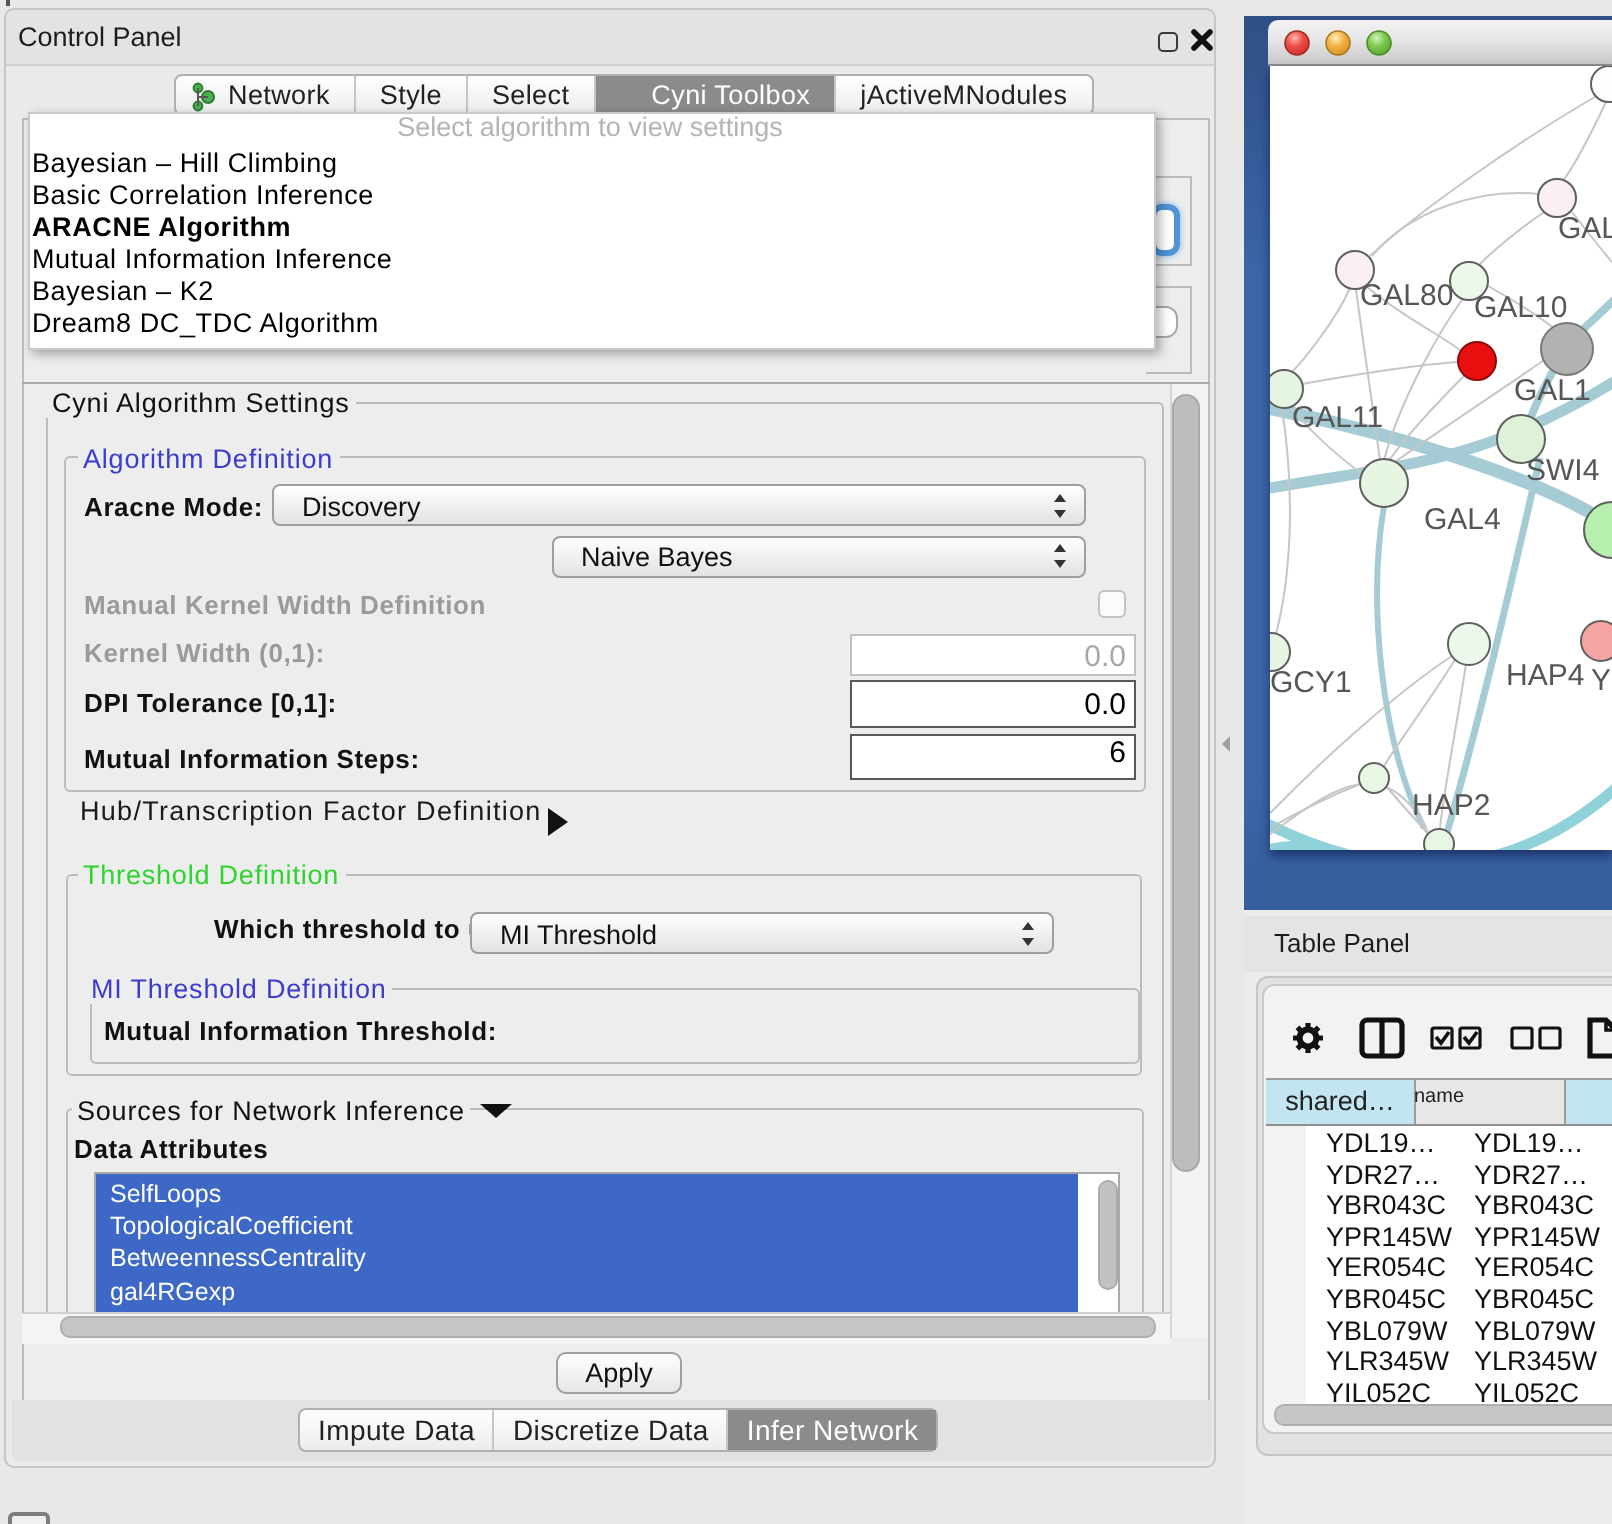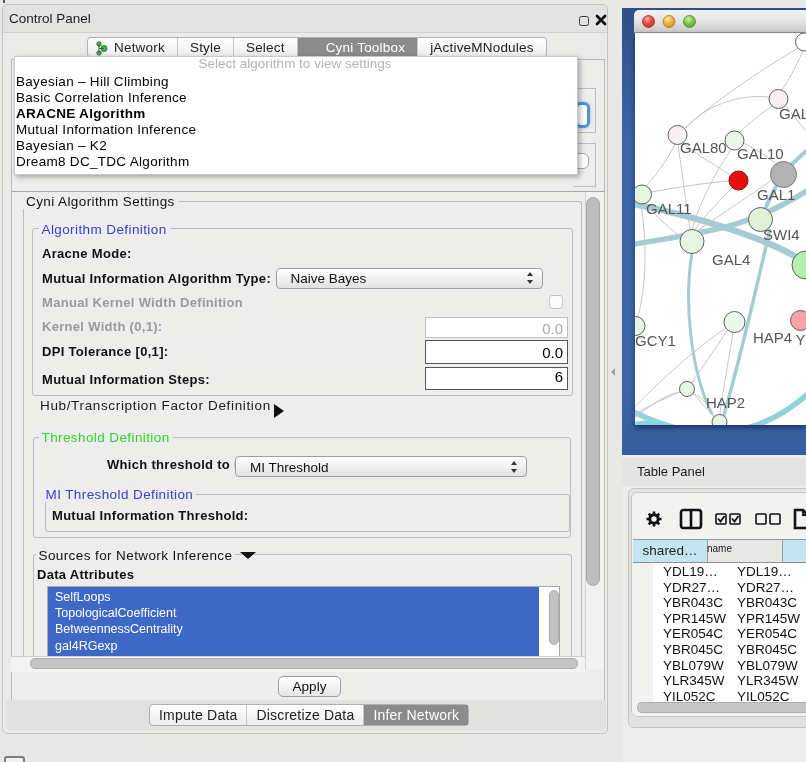--- a/index.html
+++ b/index.html
@@ -62,22 +62,25 @@
   <div class="abs" style="left:582px;top:187px;width:18px;height:477px;background:#f2f2f1;border-left:1px solid #d4d4d4;"></div>
   <div class="abs" style="left:582.5px;top:192px;width:12px;height:387px;background:#bdbdbd;border:1px solid #a8a8a8;border-radius:7px;"></div>
 
   <div class="group" style="left:20px;top:196px;width:557px;height:460px;border-bottom:none;border-radius:3px 3px 0 0;"></div>
   <div class="gtitle" style="left:20px;top:189px;color:#111;">Cyni Algorithm Settings</div>
 
   <div class="group" style="left:29px;top:223px;width:539px;height:166px;"></div>
   <div class="gtitle" style="left:35.5px;top:217px;color:#3c3ccd;">Algorithm Definition</div>
 
   <div class="blbl" style="left:39px;top:241px;">Aracne Mode:</div>
-
-  <div class="blbl" style="left:39px;top:265.5px;">Mutual Information Algorithm Type:</div>
+  <div class="combo" style="left:133px;top:237px;width:407px;height:21px;">
+        <span class="ct">Discovery</span>
+        <span class="spin"></span>
+      </div>
+
   <div class="combo" style="left:272.5px;top:262.5px;width:267.5px;height:21px;">
         <span class="ct">Naive Bayes</span>
         <span class="spin"></span>
       </div>
 
   <div class="blbl gray" style="left:39px;top:289.5px;">Manual Kernel Width Definition</div>
   <div class="abs" style="left:546px;top:290px;width:12px;height:12px;border:1.5px solid #c2c2c2;border-radius:3px;background:#fbfbfb;"></div>
 
   <div class="blbl gray" style="left:39px;top:314px;">Kernel Width (0,1):</div>
   <div class="field" style="left:422px;top:312px;width:143px;height:21px;border:1px solid #c0c0c0;color:#a8a8a8;line-height:21px;">0.0</div>

